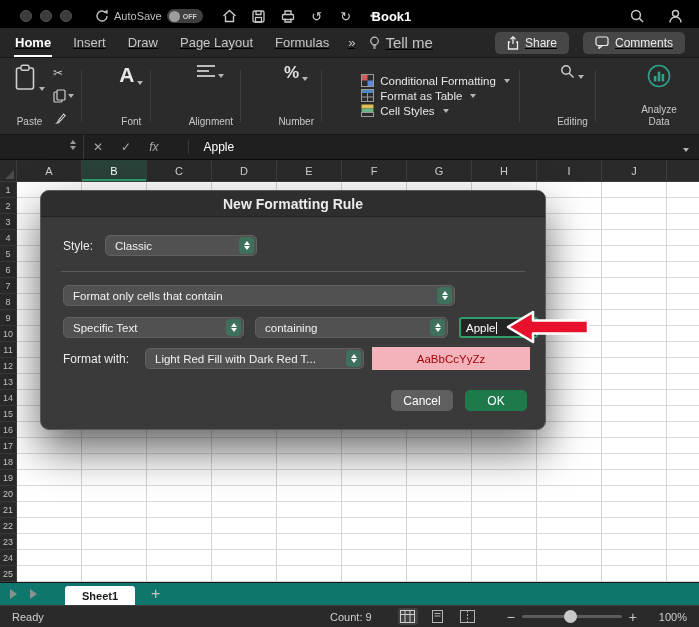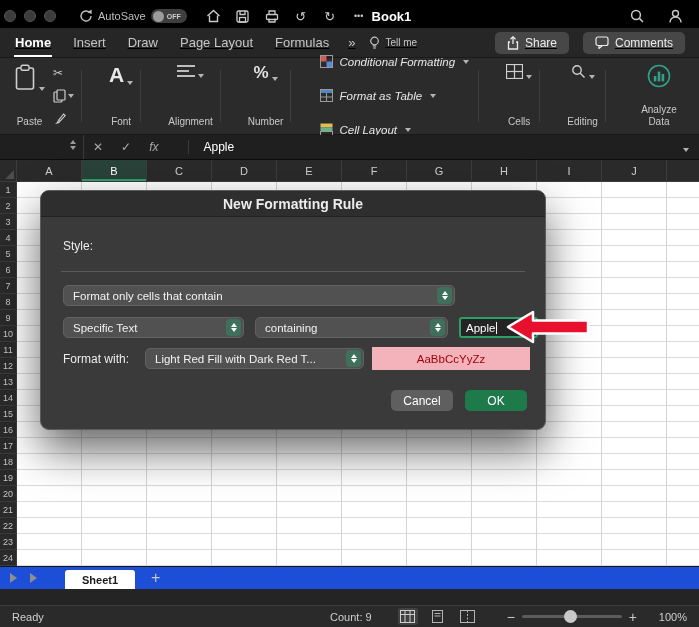--- a/index.html
+++ b/index.html
@@ -9,41 +9,41 @@
     --preview-text:#9c0006;
     --arrow-red:#e8112d;
     --focus-ring:#2f9e69;
   }
   html,body { width:699px; height:627px; }
   body { font-family:"Liberation Sans", sans-serif; background:#1e1e1e; overflow:hidden; }
   .app { position:absolute; top:0; left:0; width:699px; height:627px; background:#242424; }
 
   
   .titlebar { position:absolute; top:0; left:0; right:0; height:32px; background:#000;
-    display:flex; align-items:center; padding:0 4px; gap:9px; }
+    display:flex; align-items:center; padding:0 20px; gap:9px; }
   .traffic { display:flex; gap:8px; margin-right:14px; }
   .light { width:12px; height:12px; border-radius:50%; background:#3c3c3c; border:1px solid #525252; }
   .qa-icon { display:flex; align-items:center; justify-content:center; width:20px; height:20px; }
   .autosave-wrap { display:flex; align-items:center; gap:5px; margin-right:8px; }
   .autosave-label { color:#bfbfbf; font-size:11px; }
   .autosave-toggle { width:36px; height:14px; border-radius:8px; background:#3f3f3f; display:flex; align-items:center; padding:1px 2px; gap:3px; }
   .autosave-toggle .knob { width:11px; height:11px; border-radius:50%; background:#9c9c9c; }
   .autosave-toggle .off { color:#cfcfcf; font-size:7px; font-weight:bold; }
   .glyph-btn { color:#c9c9c9; font-size:13px; line-height:1; }
   .doc-title { position:absolute; left:56%; transform:translateX(-50%); color:#fff; font-size:13px; font-weight:bold; }
   .titlebar-right { position:absolute; right:14px; display:flex; gap:18px; align-items:center; }
 
   
   .tabrow { position:absolute; top:28px; left:0; right:0; height:30px; background:#262626;
     border-bottom:1px solid #191919; display:flex; align-items:center; padding:0 14px;text-decoration:underline; }
   .tabs-wrap { display:flex; gap:20px; align-items:center; }
   .tab { color:#c6c6c6; font-size:13px; padding:7px 1px 5px 1px; border-bottom:2px solid transparent; }
   .tab.active { color:#fff; font-weight:bold; border-bottom:2px solid #fff; }
   .overflow-chev { color:#c6c6c6; font-size:13px; margin:0 14px 0 18px; }
-  .tellme { display:flex; align-items:center; gap:5px; color:#c6c6c6; font-size:10px; }
+  .tellme { display:flex; align-items:center; gap:5px; color:#c6c6c6; font-size:15px; }
   .tabrow-right { margin-left:auto; display:flex; gap:14px; align-items:center;justify-content:flex-end; }
   .pill-btn { display:flex; align-items:center; gap:6px; background:#474747; color:#ececec;
     font-size:12px; border-radius:5px; padding:4px 12px; }
 
   
   .ribbon { position:absolute; top:58px; left:0; right:0; height:77px; background:#2b2b2b;
     border-bottom:1px solid #171717; display:flex; justify-content:space-between; padding:3px 6px; }
   .rgroup { position:relative; display:flex; flex-direction:column; align-items:center;
     justify-content:space-between; padding:3px 8px 4px 8px; }
   .rgroup::after { content:""; position:absolute; right:0; top:9px; bottom:9px; width:1px; background:#3e3e3e; }
@@ -52,21 +52,21 @@
   .chev { display:inline-block; width:0; height:0; border-left:3.5px solid transparent;
     border-right:3.5px solid transparent; border-top:4px solid #b4b4b4; }
   .bigicon { display:flex; align-items:flex-end; gap:3px; }
   .clip-cols { display:flex; gap:8px; align-items:stretch; height:100%; }
   .bigbtn { display:flex; flex-direction:column; align-items:center; justify-content:space-between; }
   .smallcol { display:flex; flex-direction:column; justify-content:space-between; padding:2px 0; }
   .smallbtn { display:flex; align-items:center; gap:2px; }
   .scissors { color:#cfcfcf; font-size:12px; }
   .font-glyph { color:#e8e8e8; font-size:21px; font-weight:bold; line-height:1; }
   .pct-glyph { color:#e0e0e0; font-size:17px; font-weight:bold; line-height:1; }
-  .cfgroup { align-items:flex-start; justify-content:center; gap:19px;font-style:italic; }
+  .cfgroup { align-items:flex-start; justify-content:center; gap:0; }
   .cf-row { display:flex; align-items:center; gap:6px; color:#e6e6e6; font-size:11.5px; padding:1px 2px; }
   .cf-row .chev { margin-left:2px; }
 
   
   .formulabar { position:absolute; top:135px; left:0; right:0; height:25px; background:#1f1f1f;
     border-bottom:1px solid #0c0c0c; display:flex; align-items:center; }
   .namebox { width:84px; align-self:stretch; border-right:1px solid #3a3a3a; position:relative; }
   .nb-stepper { position:absolute; right:7px; top:5px; display:flex; flex-direction:column; gap:2px; align-items:center; }
   .tri-up-sm { width:0; height:0; border-left:3px solid transparent; border-right:3px solid transparent; border-bottom:4px solid #9a9a9a; }
   .tri-down-sm { width:0; height:0; border-left:3px solid transparent; border-right:3px solid transparent; border-top:4px solid #9a9a9a; }
@@ -127,21 +127,21 @@
   .btn { position:absolute; width:62px; height:21px; border-radius:5px; display:flex; align-items:center;
     justify-content:center; color:#fff; font-size:12px; top:199px; }
   .btn.cancel { left:350px; background:#5f5f5f; }
   .btn.ok { left:424px; background:var(--excel-green); }
 
   
   .pointer-arrow { position:absolute; left:505px; top:307px; z-index:40; }
   .arrow-shape { fill:var(--arrow-red); stroke:#fff; stroke-width:2.5; stroke-linejoin:round; }
 
   
-  .sheetbar { position:absolute; top:566px; left:0; right:0; height:23px; background:#1d4ed8;
+  .sheetbar { position:absolute; top:582px; left:0; right:0; height:23px; background:#0f766e;
     border-top:1px solid #171717; display:flex; align-items:center; }
   .tabnav { display:flex; gap:13px; padding:0 12px 0 10px; }
   .navtri { width:0; height:0; border-top:5px solid transparent; border-bottom:5px solid transparent;
     border-left:7px solid #8e8e8e; }
   .sheettab { background:#fff; color:#1c1c1c; font-size:11px; font-weight:bold; height:19px;
     padding:0 17px; display:flex; align-items:center; border-radius:3px 3px 0 0; margin-left:16px; align-self:flex-end; }
   .addsheet { color:#c6c6c6; font-size:16px; margin-left:16px; line-height:1; }
 
   
   .statusbar { position:absolute; top:605px; left:0; right:0; height:22px; background:#2a2a2a;
@@ -341,36 +341,25 @@
         </svg>
         <span>Format as Table</span>
         <span class="chev"></span>
       </div>
       <div class="cf-row">
         <svg width="13" height="13" viewBox="0 0 13 13">
           <rect x="0.5" y="0.5" width="12" height="4" fill="#e0bd55"></rect>
           <rect x="0.5" y="4.5" width="12" height="4" fill="#67b586"></rect>
           <rect x="0.5" y="8.5" width="12" height="4" fill="none" stroke="#9a9a9a"></rect>
         </svg>
-        <span>Cell Layout</span>
-        <span class="chev"></span>
-      </div>
-    </div>
-
-    <div class="rgroup">
-      <div class="bigicon">
-        <svg width="17" height="15" viewBox="0 0 17 15">
-          <rect x="0.5" y="0.5" width="16" height="14" fill="none" stroke="#cfcfcf" stroke-width="1.2"></rect>
-          <line x1="8.5" y1="0.5" x2="8.5" y2="14.5" stroke="#cfcfcf" stroke-width="1.2"></line>
-          <line x1="0.5" y1="7.5" x2="16.5" y2="7.5" stroke="#cfcfcf" stroke-width="1.2"></line>
-        </svg>
-        <span class="chev"></span>
-      </div>
-      <div class="rlabel">Cells</div>
-    </div>
+        <span>Cell Styles</span>
+        <span class="chev"></span>
+      </div>
+    </div>
+
 
     <div class="rgroup">
       <div class="bigicon">
         <svg width="15" height="15" viewBox="0 0 15 15">
           <circle cx="6" cy="6" r="4.2" fill="none" stroke="#cfcfcf" stroke-width="1.4"></circle>
           <line x1="9.2" y1="9.2" x2="13.5" y2="13.5" stroke="#cfcfcf" stroke-width="1.4"></line>
         </svg>
         <span class="chev"></span>
       </div>
       <div class="rlabel">Editing</div>
@@ -448,20 +437,27 @@
         <div class="rowheader">24</div>
         <div class="rowheader">25</div>
       </div>
     <div class="cells"></div>
   </div>
 
   <div class="dialog">
     <div class="dialog-title">New Formatting Rule</div>
 
     <span class="dlabel style-label">Style:</span>
+    <div class="dropdown style-dd">
+      <span class="dd-text">Classic</span>
+      <div class="dd-stepper">
+          <div class="tri-up"></div>
+          <div class="tri-down"></div>
+        </div>
+    </div>
 
     <div class="ddivider"></div>
 
     <div class="dropdown cond-dd">
       <span class="dd-text">Specific Text</span>
       <div class="dd-stepper">
           <div class="tri-up"></div>
           <div class="tri-down"></div>
         </div>
     </div>

